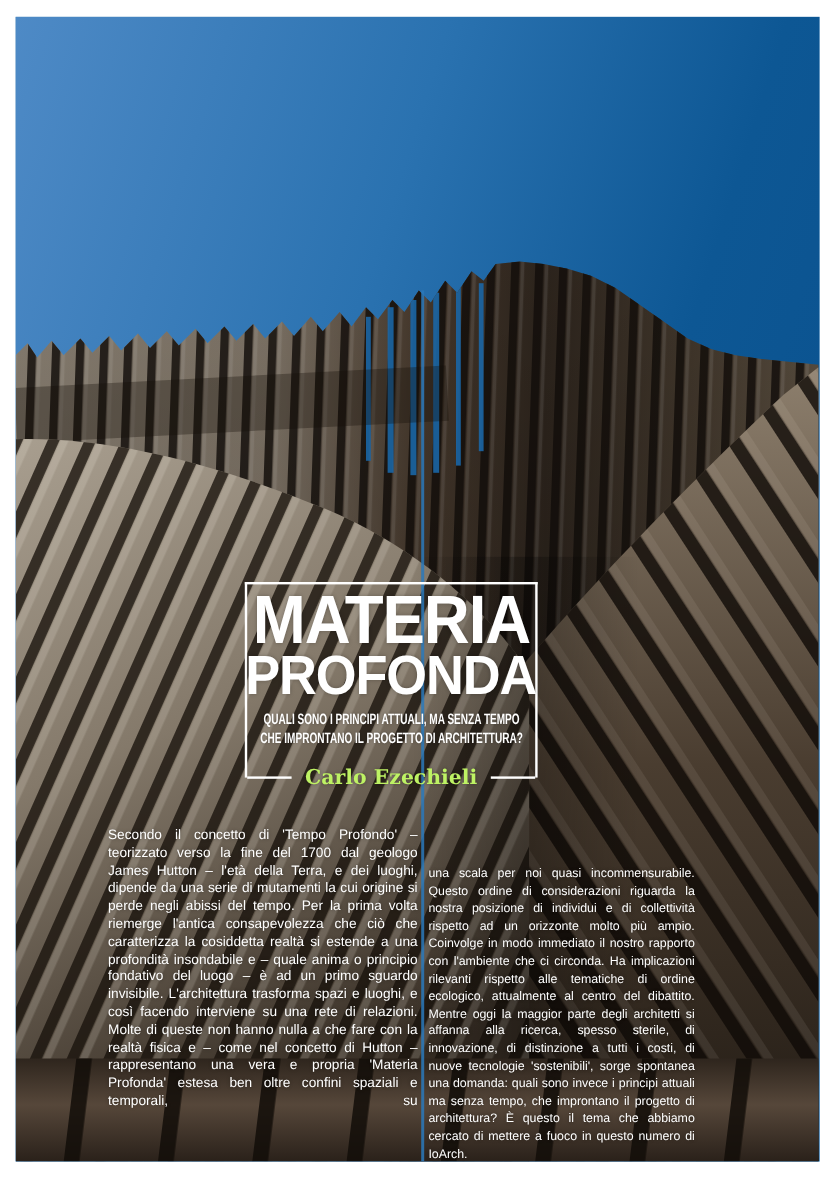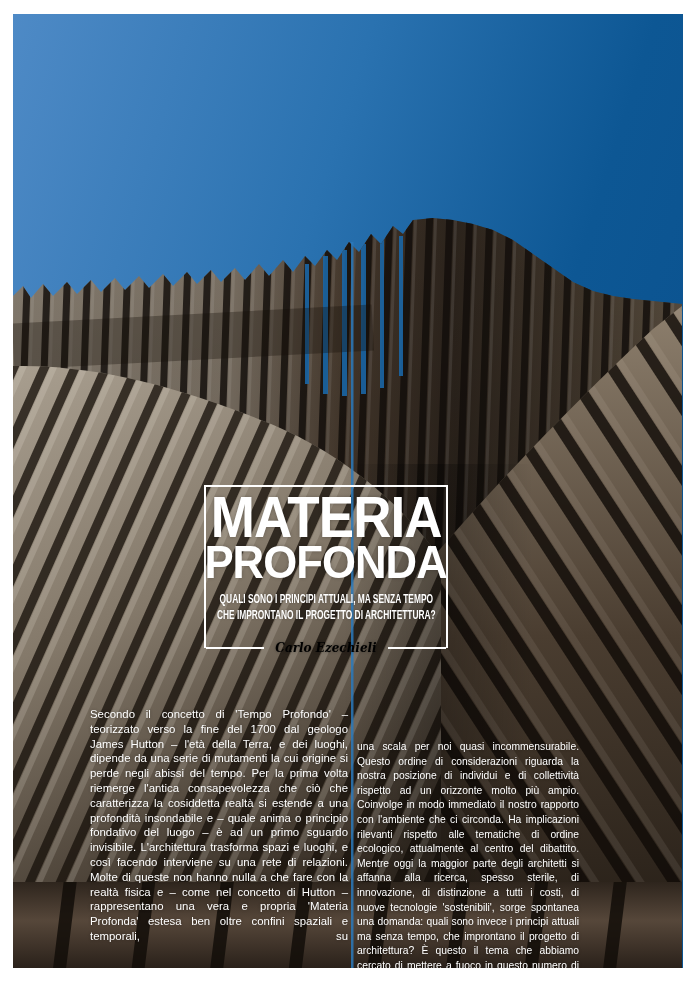--- a/index.html
+++ b/index.html
@@ -13,26 +13,26 @@
                border:2px solid #ffffff;border-bottom:none;display:flex;flex-direction:column;align-items:center;}
   .t1{margin:4px 0 0 0;font-size:57px;line-height:52px;font-weight:700;color:#ffffff;white-space:nowrap;
       transform:scaleX(.93);letter-spacing:-1px;text-shadow:0 0 4px rgba(0,0,0,.25);}
   .t2{margin:-2px 0 0 0;font-size:46px;line-height:42px;font-weight:700;color:#ffffff;white-space:nowrap;
       transform:scaleX(.95);letter-spacing:-1px;text-shadow:0 0 4px rgba(0,0,0,.25);}
   .subtitle{margin-top:9px;display:flex;flex-direction:column;align-items:center;transform:scaleX(.67);
             font-weight:700;color:#ffffff;font-size:12.5px;line-height:15.5px;}
   .subtitle span{white-space:nowrap;text-shadow:0 0 3px rgba(0,0,0,.3);}
   .author-row{position:absolute;left:0;right:0;top:152px;height:18px;display:flex;align-items:center;gap:11px;}
   .author-rule{flex:1;height:2px;background:#ffffff;}
-  .author{font-family:"DejaVu Serif",serif;font-style:italic;font-weight:700;font-size:12px;color:#000000;
+  .author{font-family:"DejaVu Serif",serif;font-weight:700;font-size:17px;color:#bef264;
           white-space:nowrap;text-shadow:0 0 3px rgba(0,0,0,.35);}
 
   
   .col{position:absolute;color:var(--text,#ffffff);text-align:justify;text-shadow:0 0 3px rgba(0,0,0,.35);
-       hyphens:auto;margin-top:18px;-webkit-hyphens:auto;}
+       hyphens:auto;-webkit-hyphens:auto;}
   .col-left{left:77px;top:675px;width:258px;font-size:11.4px;line-height:14.8px;text-align-last:justify;}
   .col-right{left:344px;top:708px;width:222px;font-size:10.3px;line-height:14.6px;}
 </style>
 </head>
 <body>
 
 <div class="page">
   <div class="photo">
 
     <svg width="670" height="954" viewBox="0 0 670 954" preserveAspectRatio="none">

